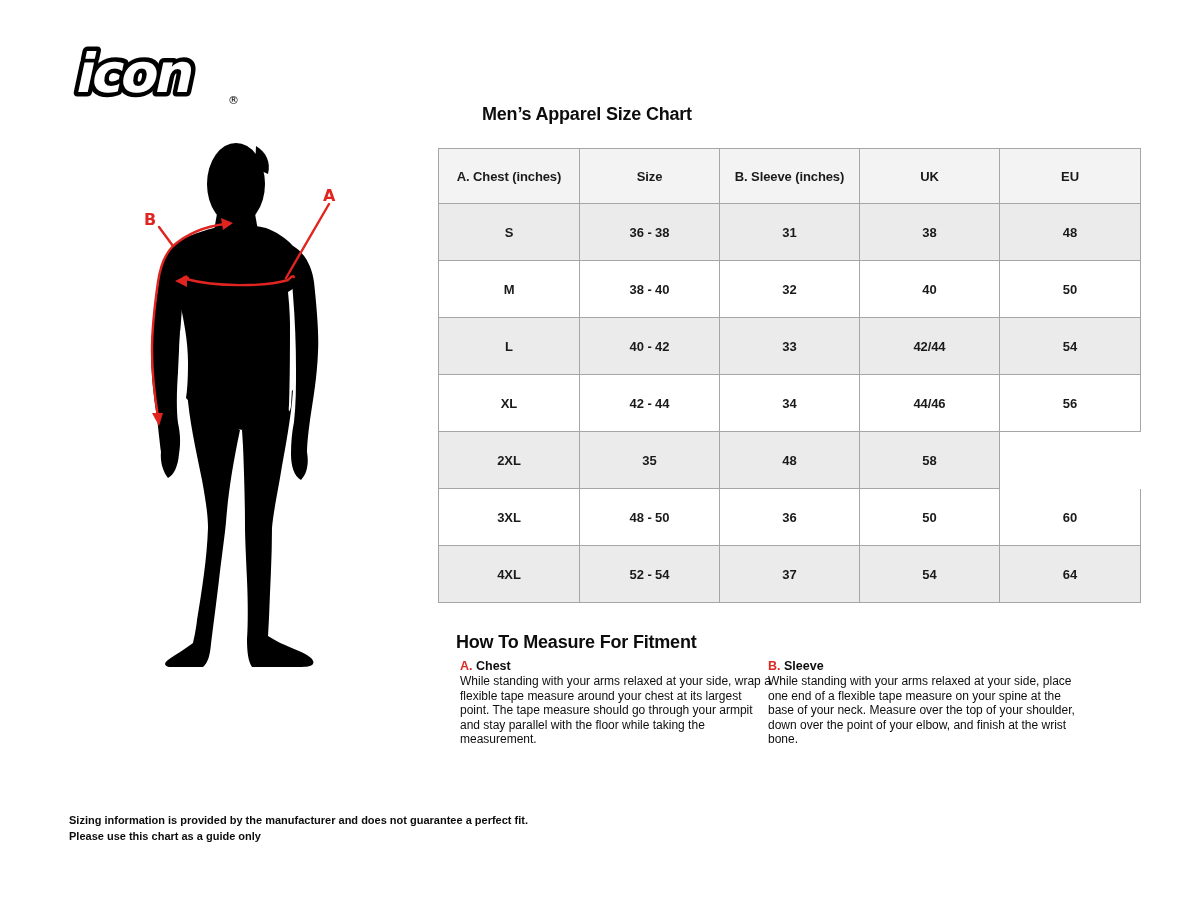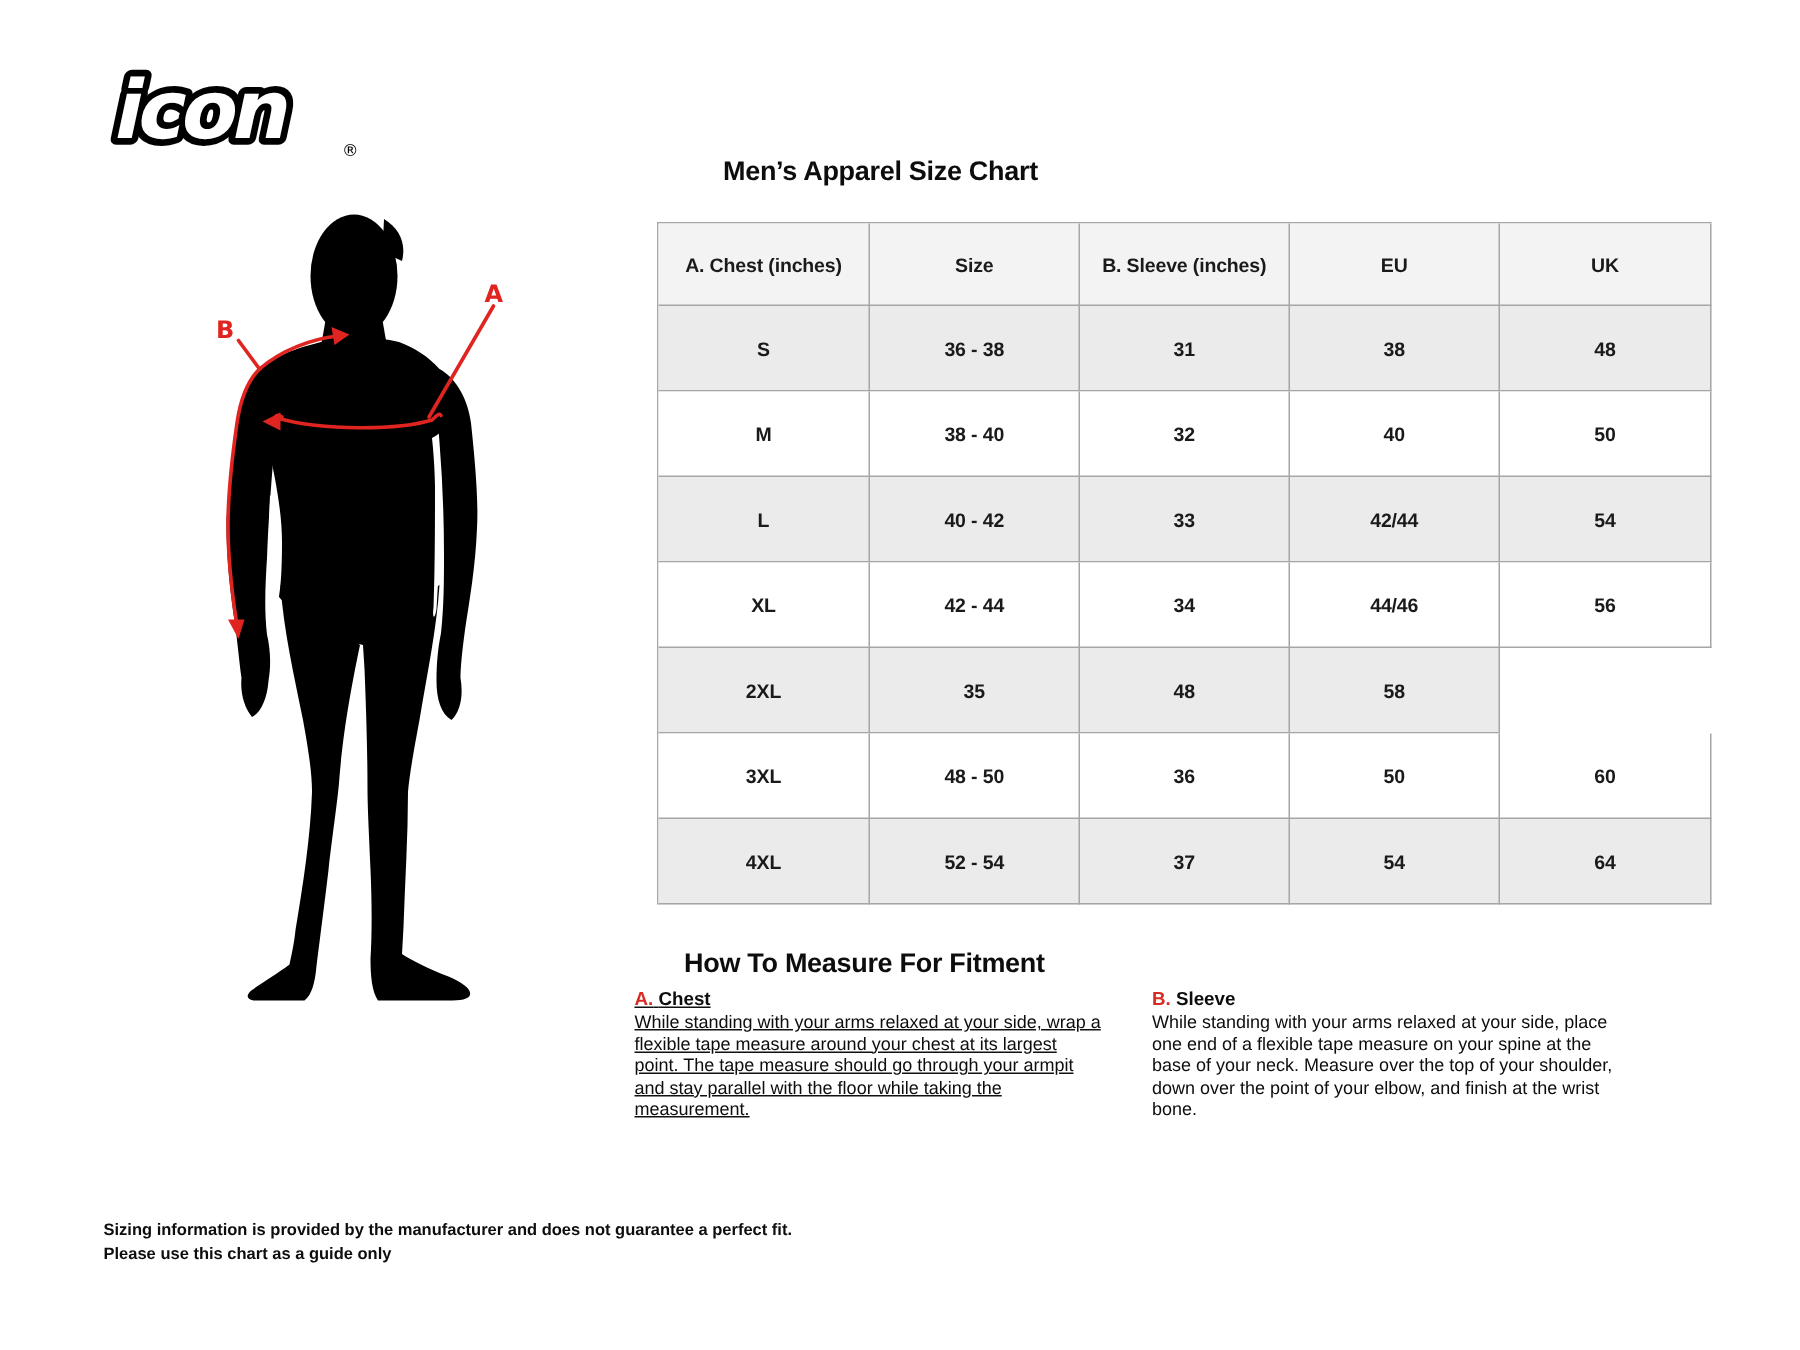--- a/index.html
+++ b/index.html
@@ -24,21 +24,21 @@
     display: flex; align-items: center; justify-content: center;
     font-size: 13px; font-weight: 700; color: #1a1a1a; letter-spacing: -0.1px;
     height: 57px; background: #fff;
   }
   .t-row.header .t-cell { height: 55px; background: #f3f3f3; }
   .t-row.shade .t-cell { background: #ebebeb; }
 
   #measure-title { left: 456px; top: 632px; font-size: 18px; font-weight: 700; letter-spacing: -0.2px; color: #0d0d0d; }
 
   .measure-col { top: 659px; width: 312px; }
-  #measure-a { left: 423px; text-decoration: underline; }
+  #measure-a { left: 460px; }
   #measure-b { left: 768px; }
   .measure-head { font-size: 12.5px; font-weight: 700; margin-bottom: 1px; color: #0d0d0d; }
   .measure-head .letter { color: #d92b23; }
   .measure-body { font-size: 12px; line-height: 14.6px; color: #0d0d0d; }
 
   #footer { left: 58px; top: 812px; width: 520px; font-size: 11px; font-weight: 700; line-height: 16px; color: #0d0d0d; margin-left: 11px; }
 
   svg text { font-family: "DejaVu Sans", "Liberation Sans", sans-serif; }
 </style>
 </head>
@@ -122,22 +122,22 @@
   </svg>
 </div>
 
 <div class="abs" id="size-title">Men’s Apparel Size Chart</div>
 
 <div class="abs" id="size-table">
   <div class="t-row header">
     <div class="t-cell">A. Chest (inches)</div>
     <div class="t-cell">Size</div>
     <div class="t-cell">B. Sleeve (inches)</div>
+    <div class="t-cell">UK</div>
     <div class="t-cell">EU</div>
-    <div class="t-cell">UK</div>
   </div>
   <div class="t-row shade">
     <div class="t-cell">S</div>
     <div class="t-cell">36 - 38</div>
     <div class="t-cell">31</div>
     <div class="t-cell">38</div>
     <div class="t-cell">48</div>
   </div>
   <div class="t-row">
     <div class="t-cell">M</div>

